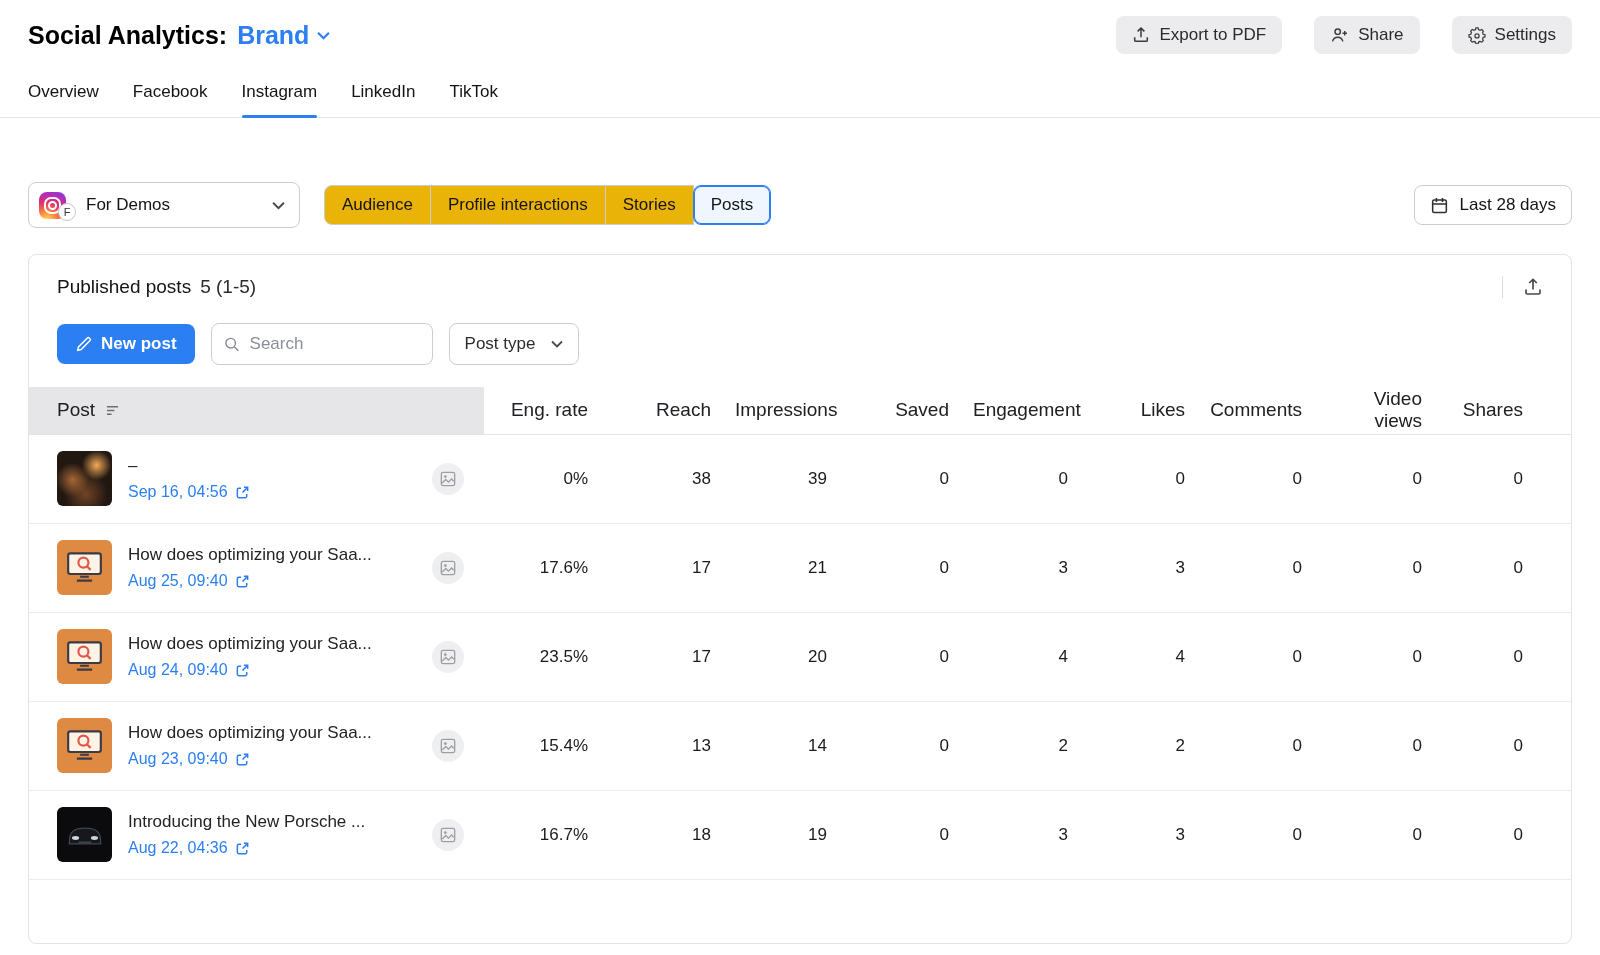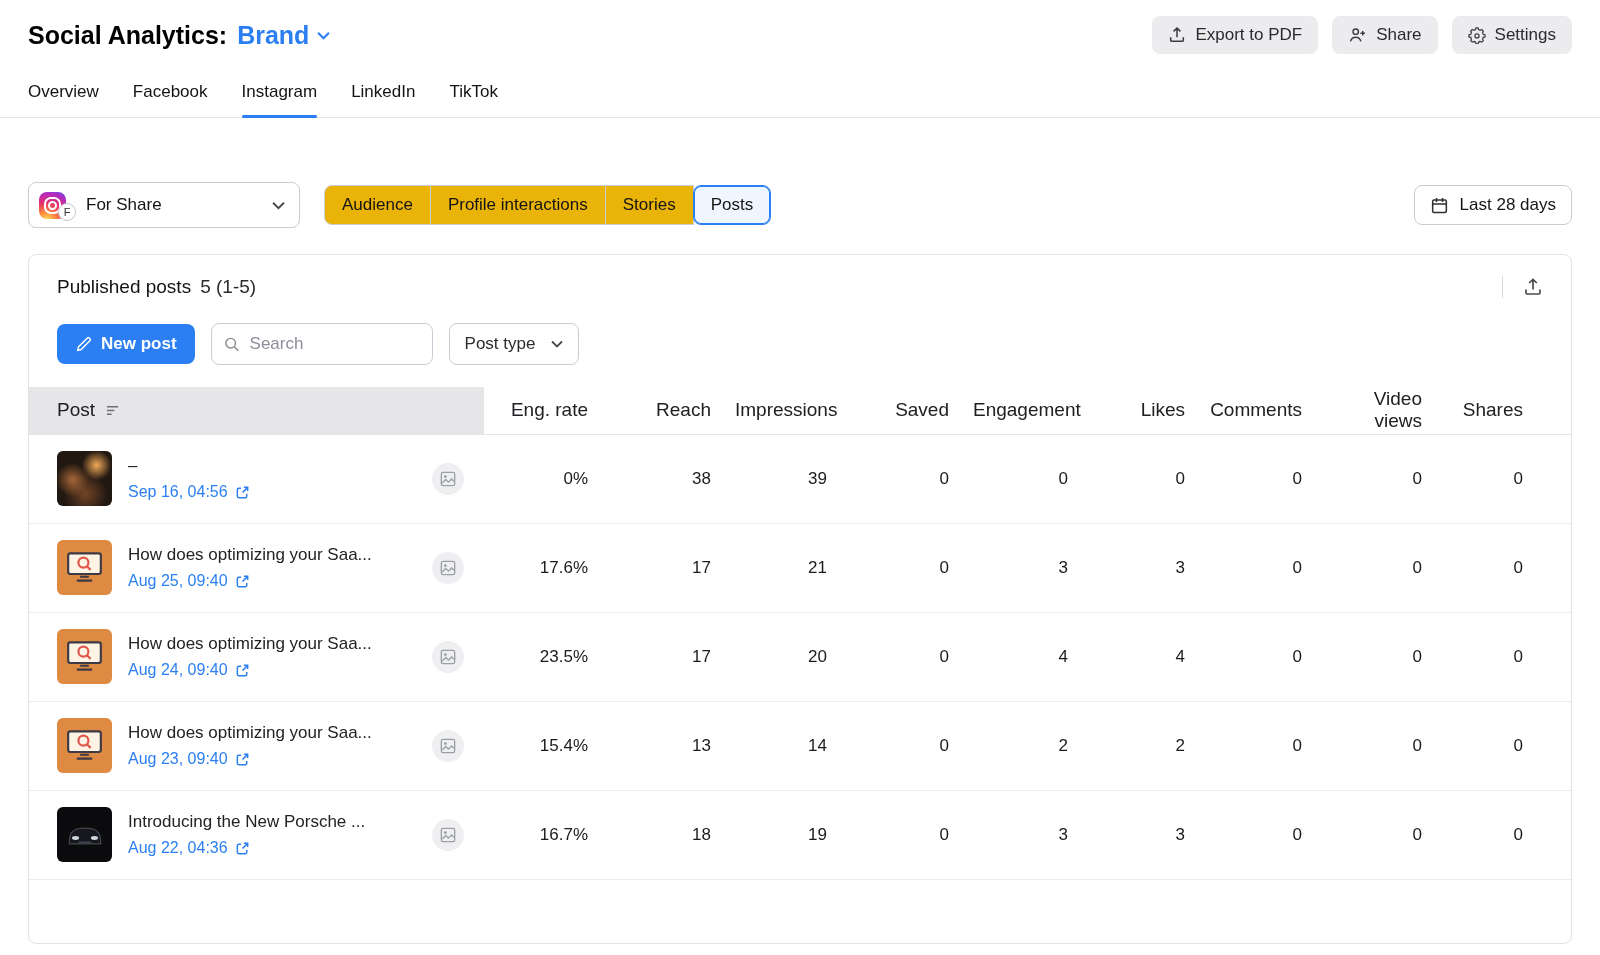--- a/index.html
+++ b/index.html
@@ -11,21 +11,21 @@
   }
   svg { display:block; }
 
   
   .topbar { display:flex; align-items:center; justify-content:space-between; padding:16px 28px 0 28px; }
   .title-wrap { display:flex; align-items:center; gap:10px; }
   .page-title { font-size:25px; font-weight:bold; color:#000; }
   .project-picker { display:flex; align-items:center; gap:8px; color:var(--accent); font-size:25px; font-weight:600; cursor:pointer; }
   .topbar-actions { display:flex; gap:14px; }
   .hbtn { display:flex; align-items:center; gap:9px; background:#ececee; border:none; border-radius:8px;
-          padding:9px 16px; font-family:inherit; font-size:17px; color:#2b2b2e; cursor:pointer; }
+          padding:9px 16px; font-family:inherit; font-size:17px; color:#2b2b2e; cursor:pointer;margin-left:18px; }
   .hbtn svg { color:#3c3c40; }
 
   
   .tabs { margin-top:28px; border-bottom:1px solid #e4e4e8; padding:0 28px; display:flex; gap:34px; }
   .tab { padding:0 0 15px 0; font-size:17px; color:#141414; cursor:pointer; position:relative; }
   .tab.active::after { content:""; position:absolute; left:0; right:0; bottom:-1px; height:3px; background:var(--accent); border-radius:2px; }
 
   
   .filter-row { margin:64px 28px 0 28px; display:flex; align-items:center; }
   .account-select { display:flex; align-items:center; width:272px; border:1px solid var(--border); border-radius:8px;
@@ -142,21 +142,21 @@
   <div class="tab">Facebook</div>
   <div class="tab active">Instagram</div>
   <div class="tab">LinkedIn</div>
   <div class="tab">TikTok</div>
 </div>
 
 <div class="filter-row">
   <div class="account-select">
     <span class="ig-logo"></span>
     <span class="account-badge">F</span>
-    <span class="account-name">For Share</span>
+    <span class="account-name">For Demos</span>
     <svg class="chev" width="13" height="9" viewBox="0 0 12 8">
         <path d="M1 1.5l5 5 5-5" fill="none" stroke="currentColor" stroke-width="1.8"></path>
       </svg>
   </div>
 
   <div class="segments">
     <button class="segment">Audience</button>
     <button class="segment">Profile interactions</button>
     <button class="segment">Stories</button>
     <button class="segment selected">Posts</button>

